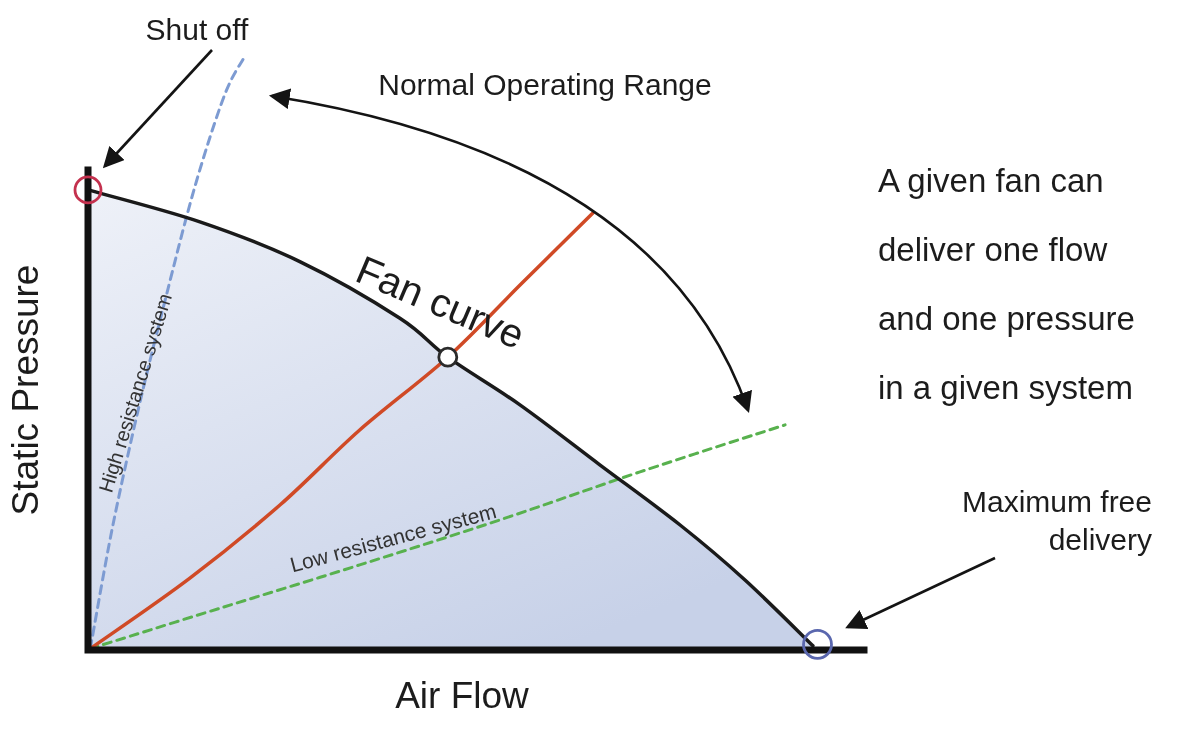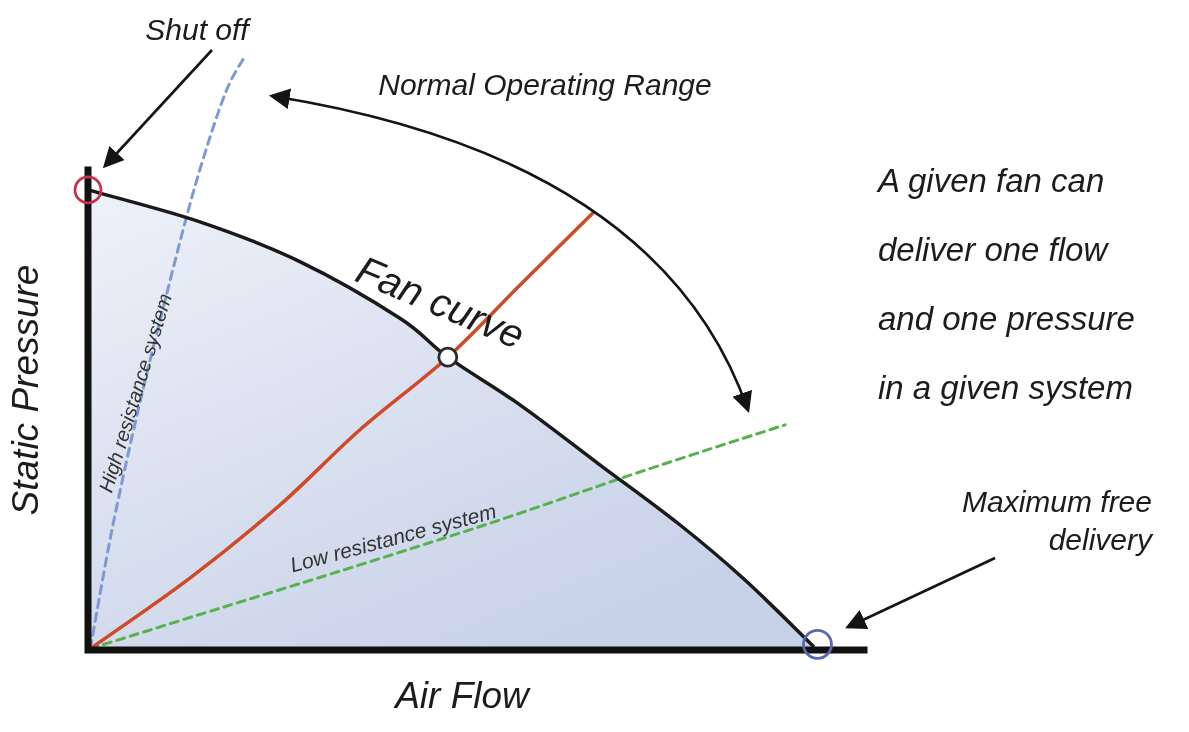--- a/index.html
+++ b/index.html
@@ -3,21 +3,20 @@
 <meta charset="utf-8">
 <style>
   html, body { margin: 0; padding: 0; background: #ffffff; }
   .figure {
     position: relative;
     width: 1189px;
     height: 732px;
     background: #ffffff;
     overflow: hidden;
     font-family: "Liberation Sans", sans-serif;
-    font-style: italic;
   }
   svg text {
     font-family: "Liberation Sans", sans-serif;
     fill: #1c1c1c;
   }
   .t20 { font-size: 20px; fill: #333333; }
   .t21 { font-size: 21px; fill: #333333; }
   .t30 { font-size: 30px; }
   .t33 { font-size: 33px; }
   .t37 { font-size: 37px; }

